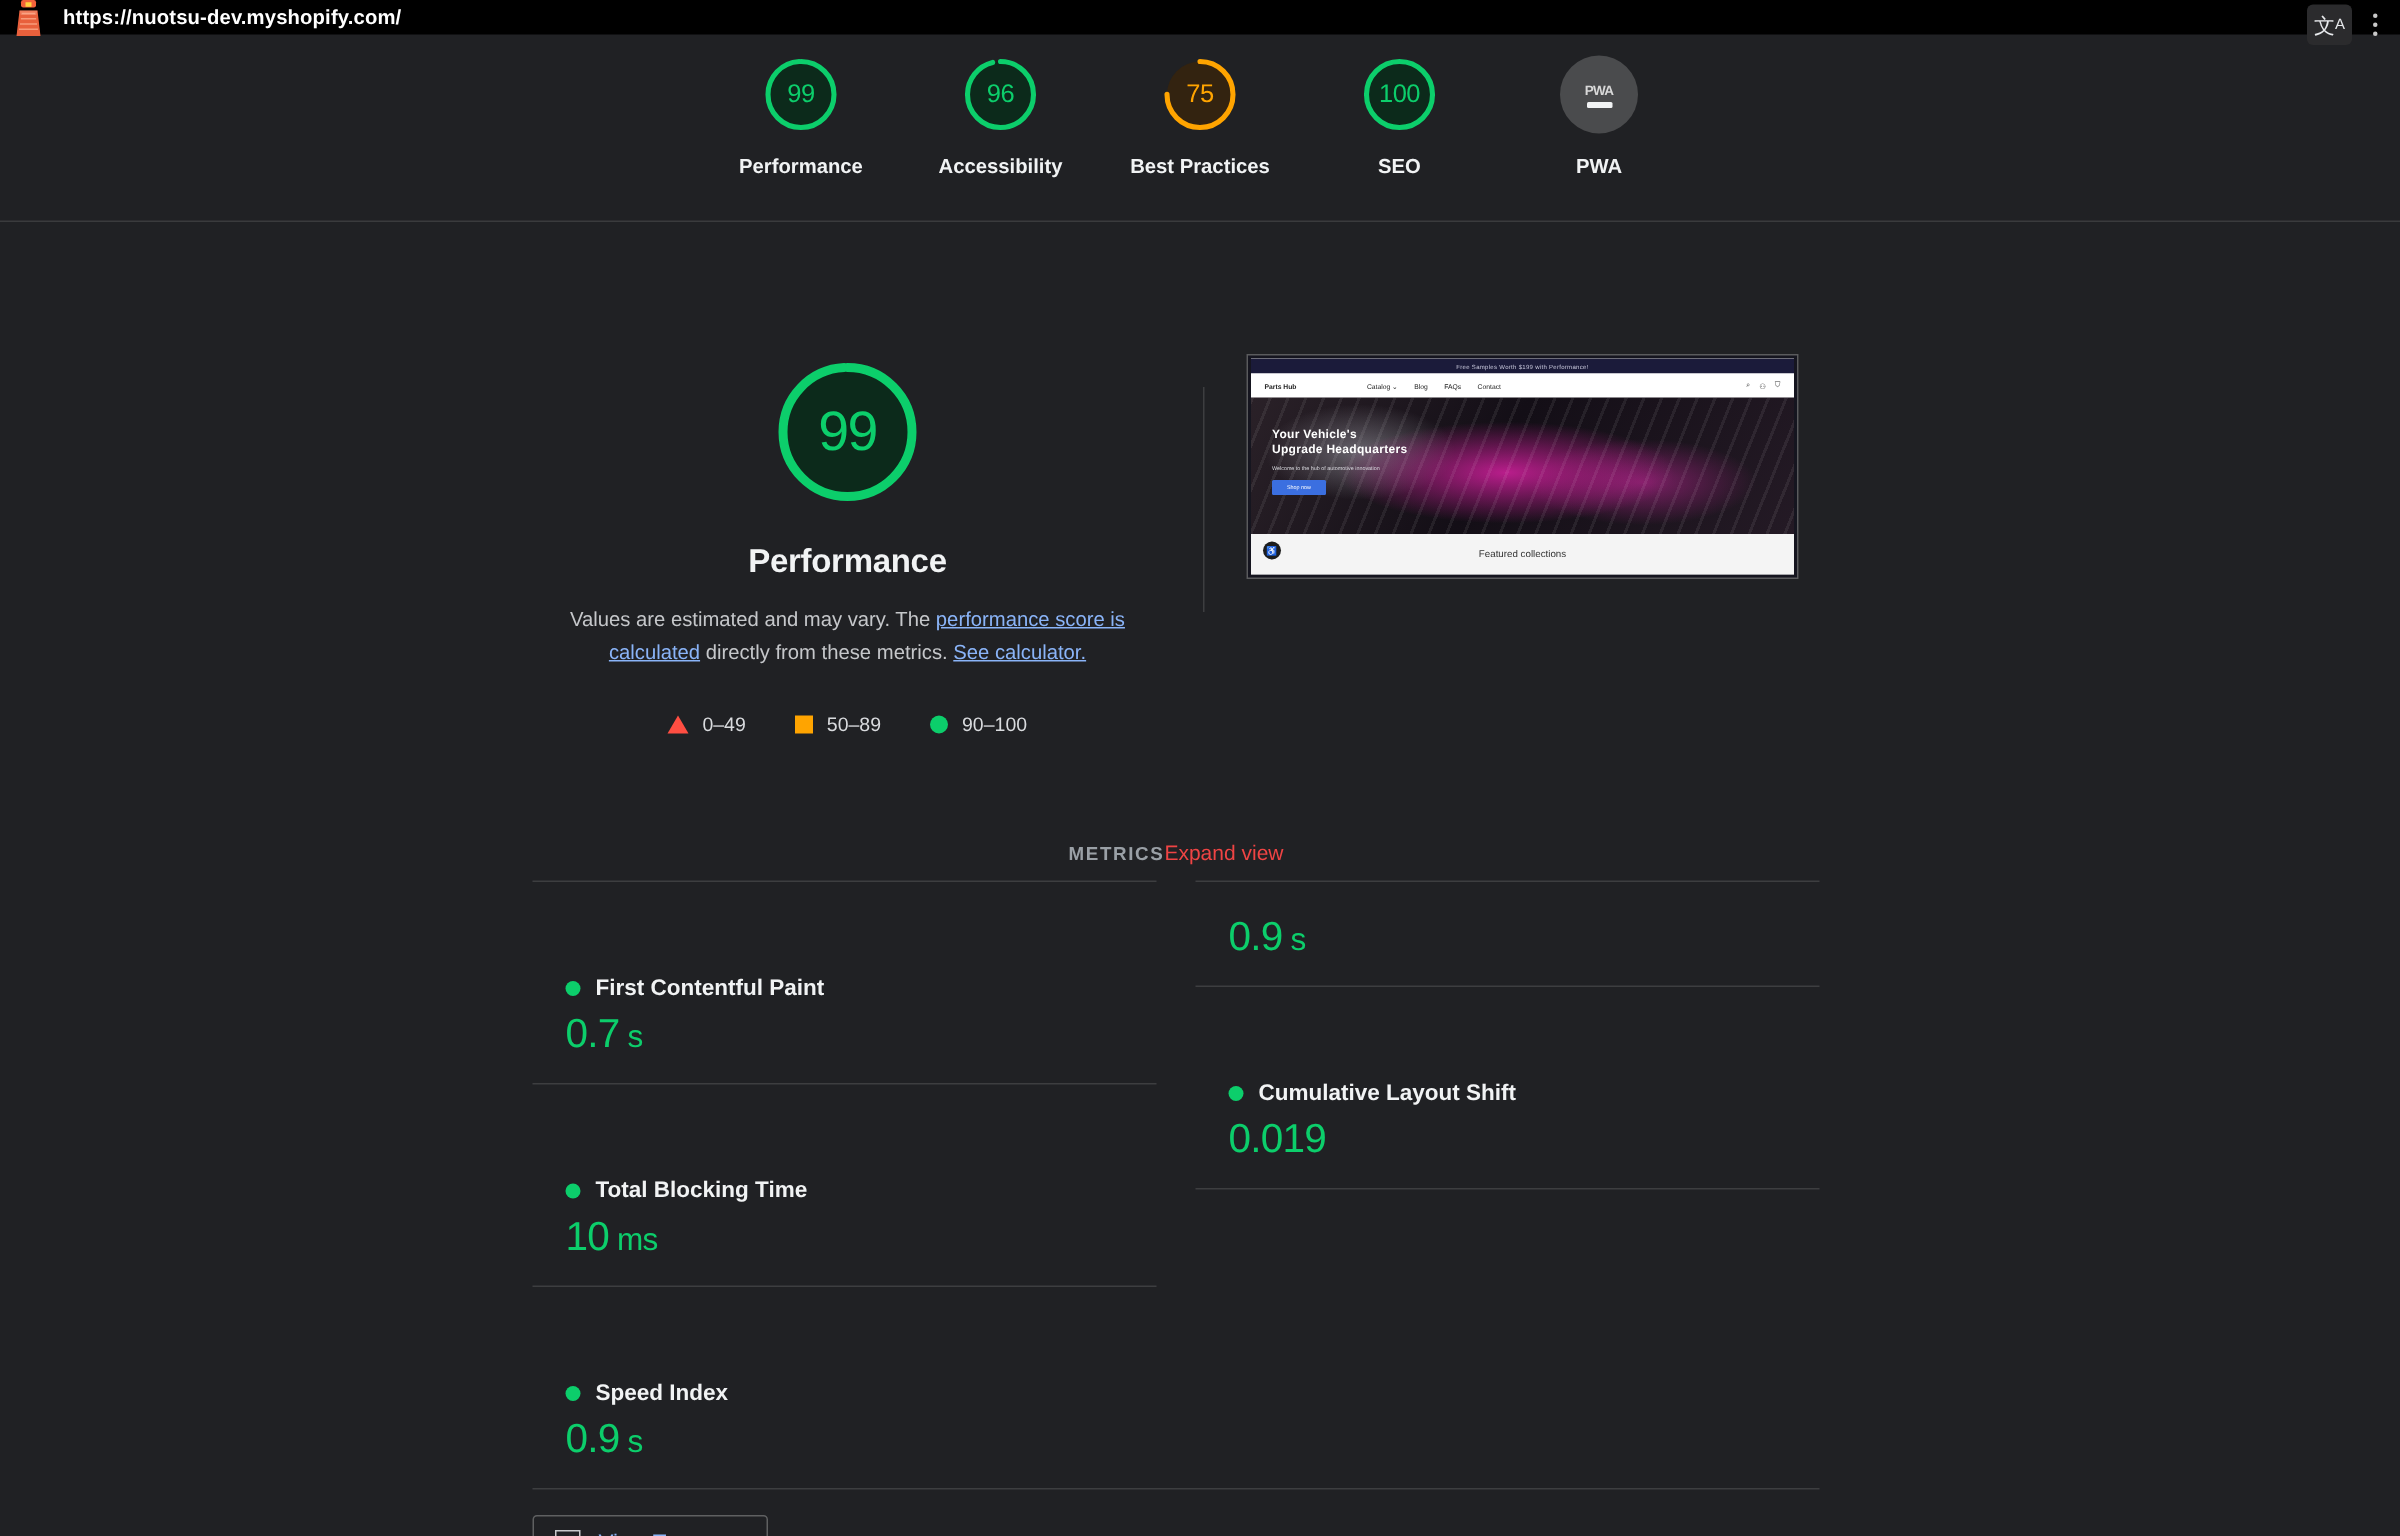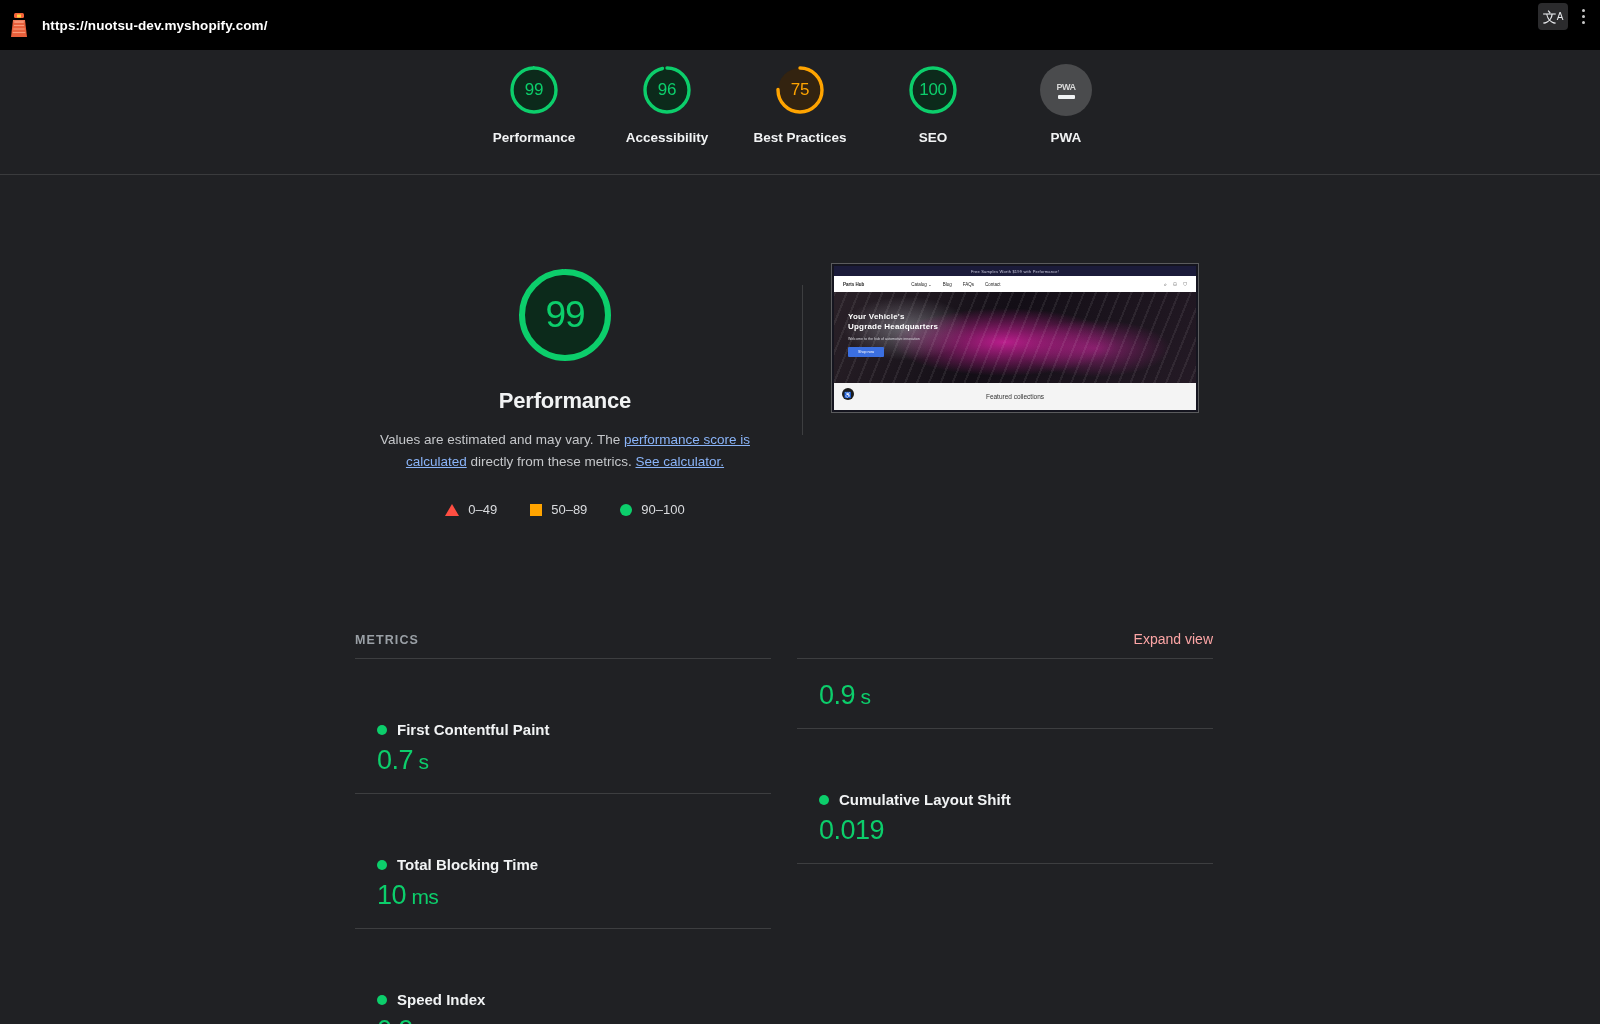--- a/index.html
+++ b/index.html
@@ -5,21 +5,21 @@
   * { margin:0; padding:0; box-sizing:border-box; }
   html,body {
     width:1600px; height:1024px;
     background:#202124;
     font-family:"Liberation Sans", sans-serif;
     overflow:hidden;
   }
 
   
   .topbar {
-    height:50px; background:#000;
+    height:23px; background:#000;
     display:flex; align-items:center;
     padding:0 20px 0 8px;
     position:relative;
   }
   .lh-logo { width:22px; height:26px; flex:none; margin-right:12px; }
   .url {
     color:#fff; font-size:13.5px; font-weight:bold;
     letter-spacing:.1px; white-space:nowrap;
   }
   .topbar-right {
@@ -160,27 +160,27 @@
   .hero-badge {
     position:absolute; left:8px; top:5px;
     width:12px;height:12px;border-radius:50%;
     background:#1d1d1d; color:#fff; font-size:6px;
     display:flex;align-items:center;justify-content:center;
   }
 
   
   .metrics-wrap { margin:70px 0 0 355px; width:858px; }
   .metrics-head {
-    display:flex; justify-content:space-between; align-items:baseline;
+    display:flex; justify-content:center; align-items:baseline;
     padding-bottom:11px;
   }
   .metrics-title {
     font-size:12.5px; color:#9aa0a6; letter-spacing:1.1px; font-weight:bold;
   }
-  .expand-view { font-size:14px; color:#fca5a5;margin-top:44px; }
+  .expand-view { font-size:14px; color:#ef4444; }
 
   .metric-grid { display:flex; gap:26px; }
   .metric-col { flex:1; }
   .metric-row {
     border-top:1px solid #3d3e40; padding:14px 0 17px 22px;
   }
   .metric-row.empty { border-top:1px solid #3d3e40; padding:0; height:0; }
   .metric-name {
     display:flex; align-items:center; gap:10px;
     font-size:15px; color:#f1f3f4; font-weight:bold;margin-top:48px;

